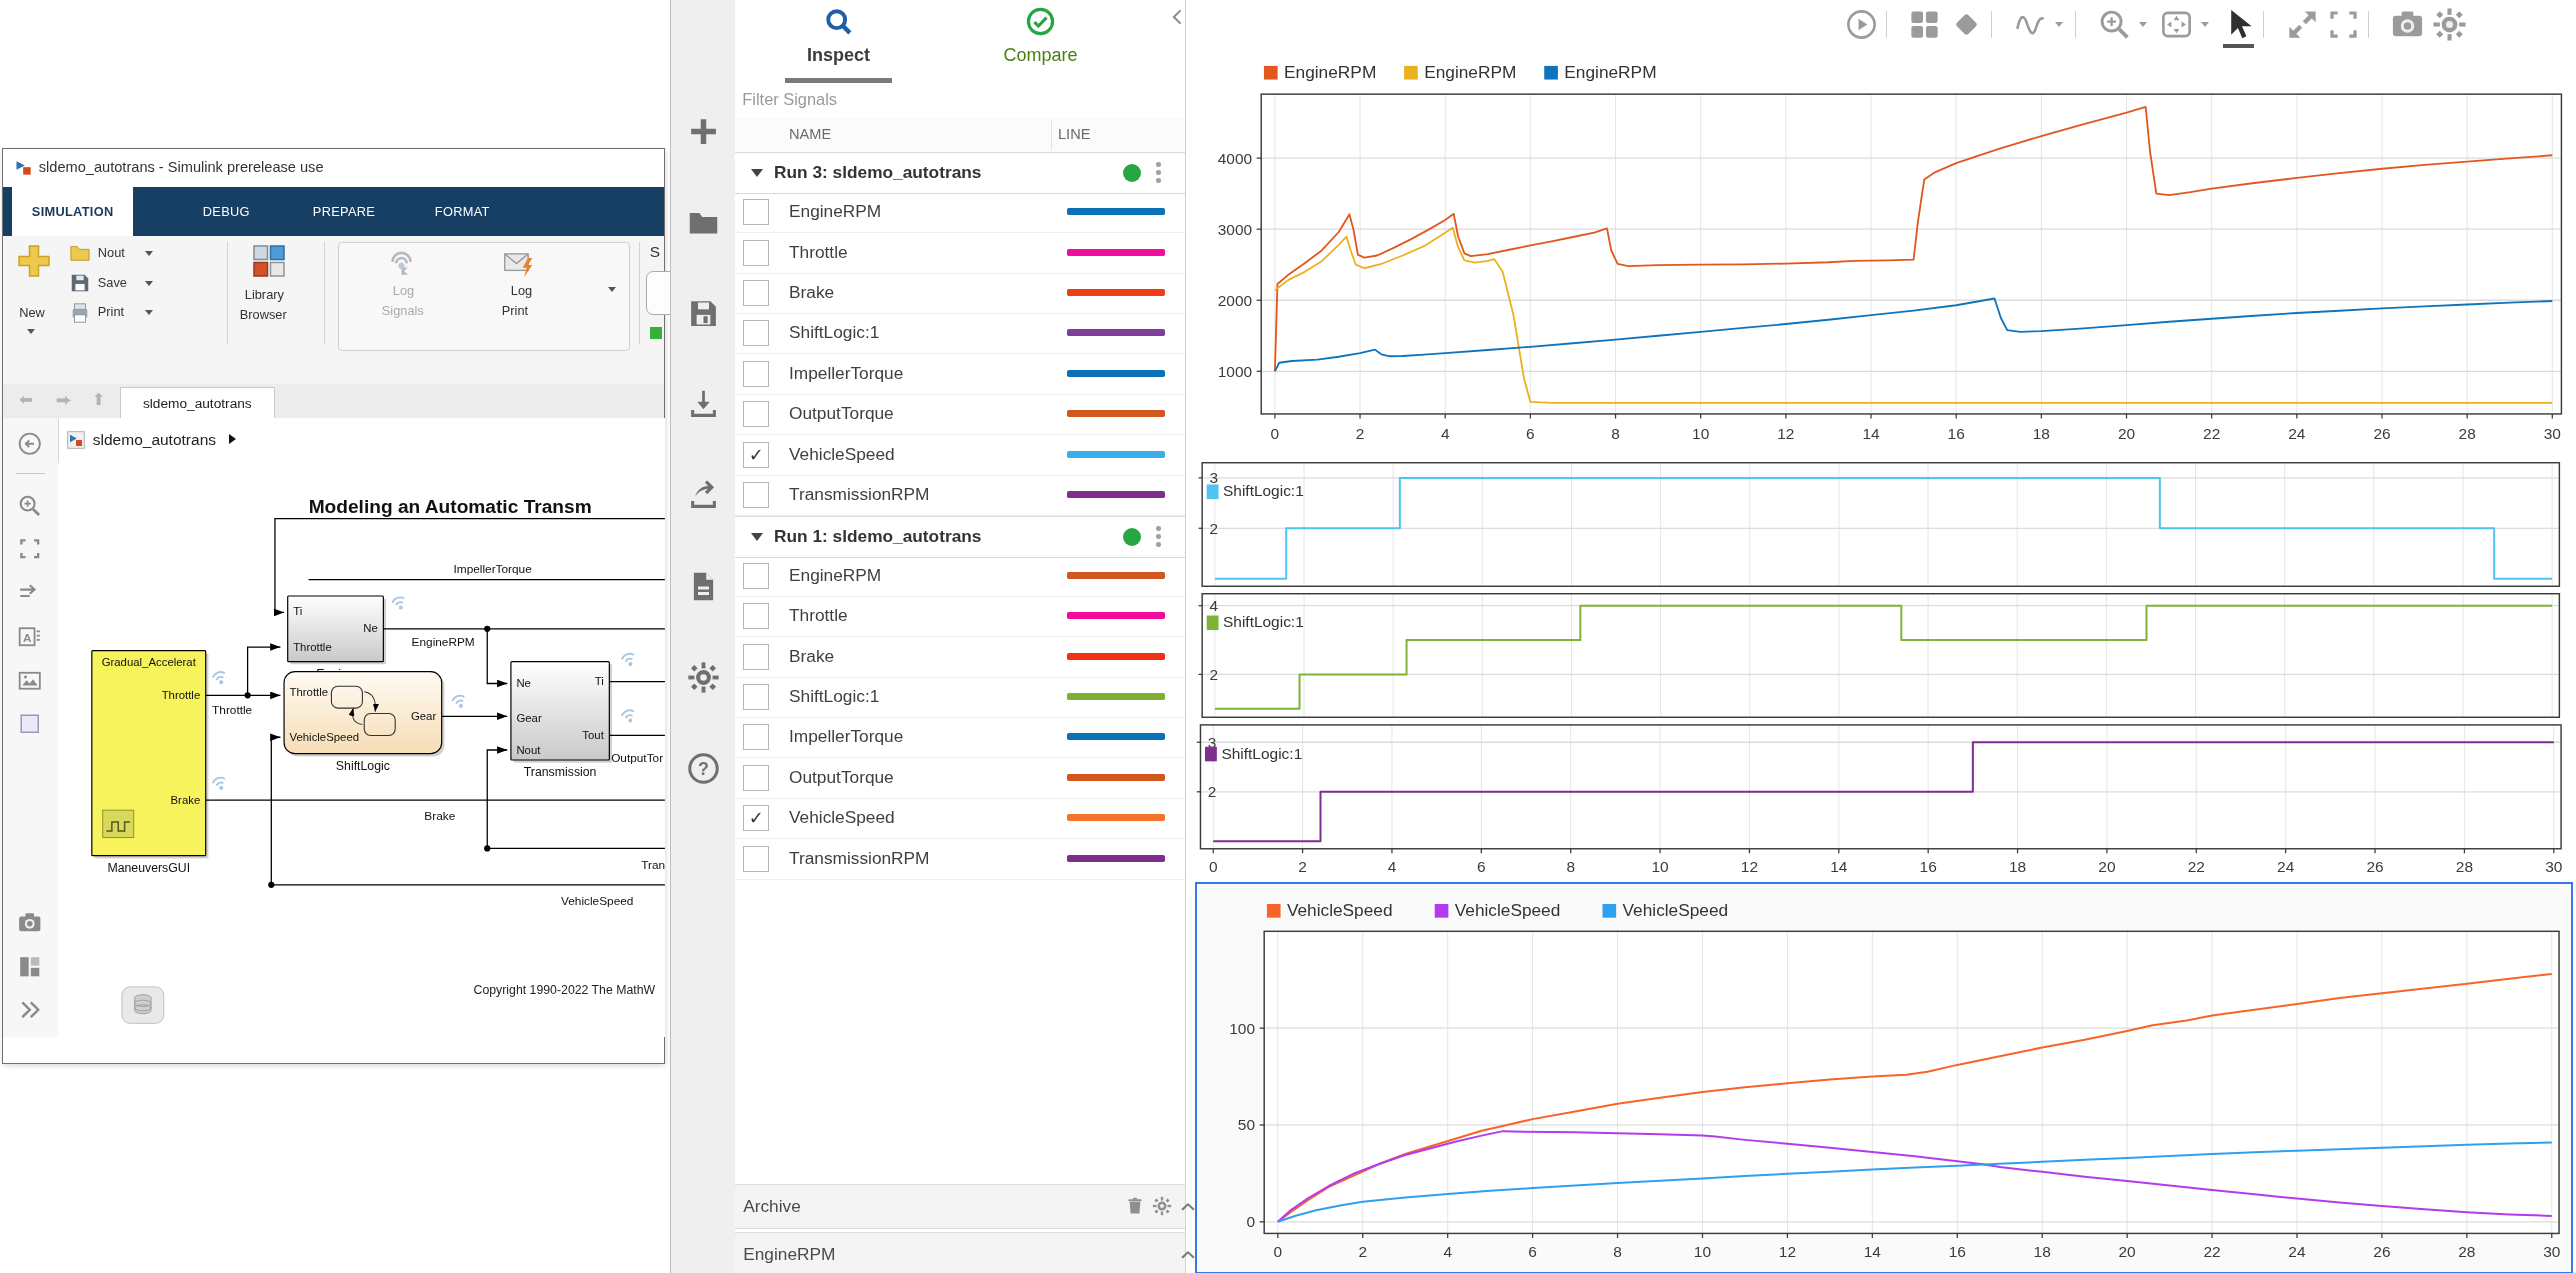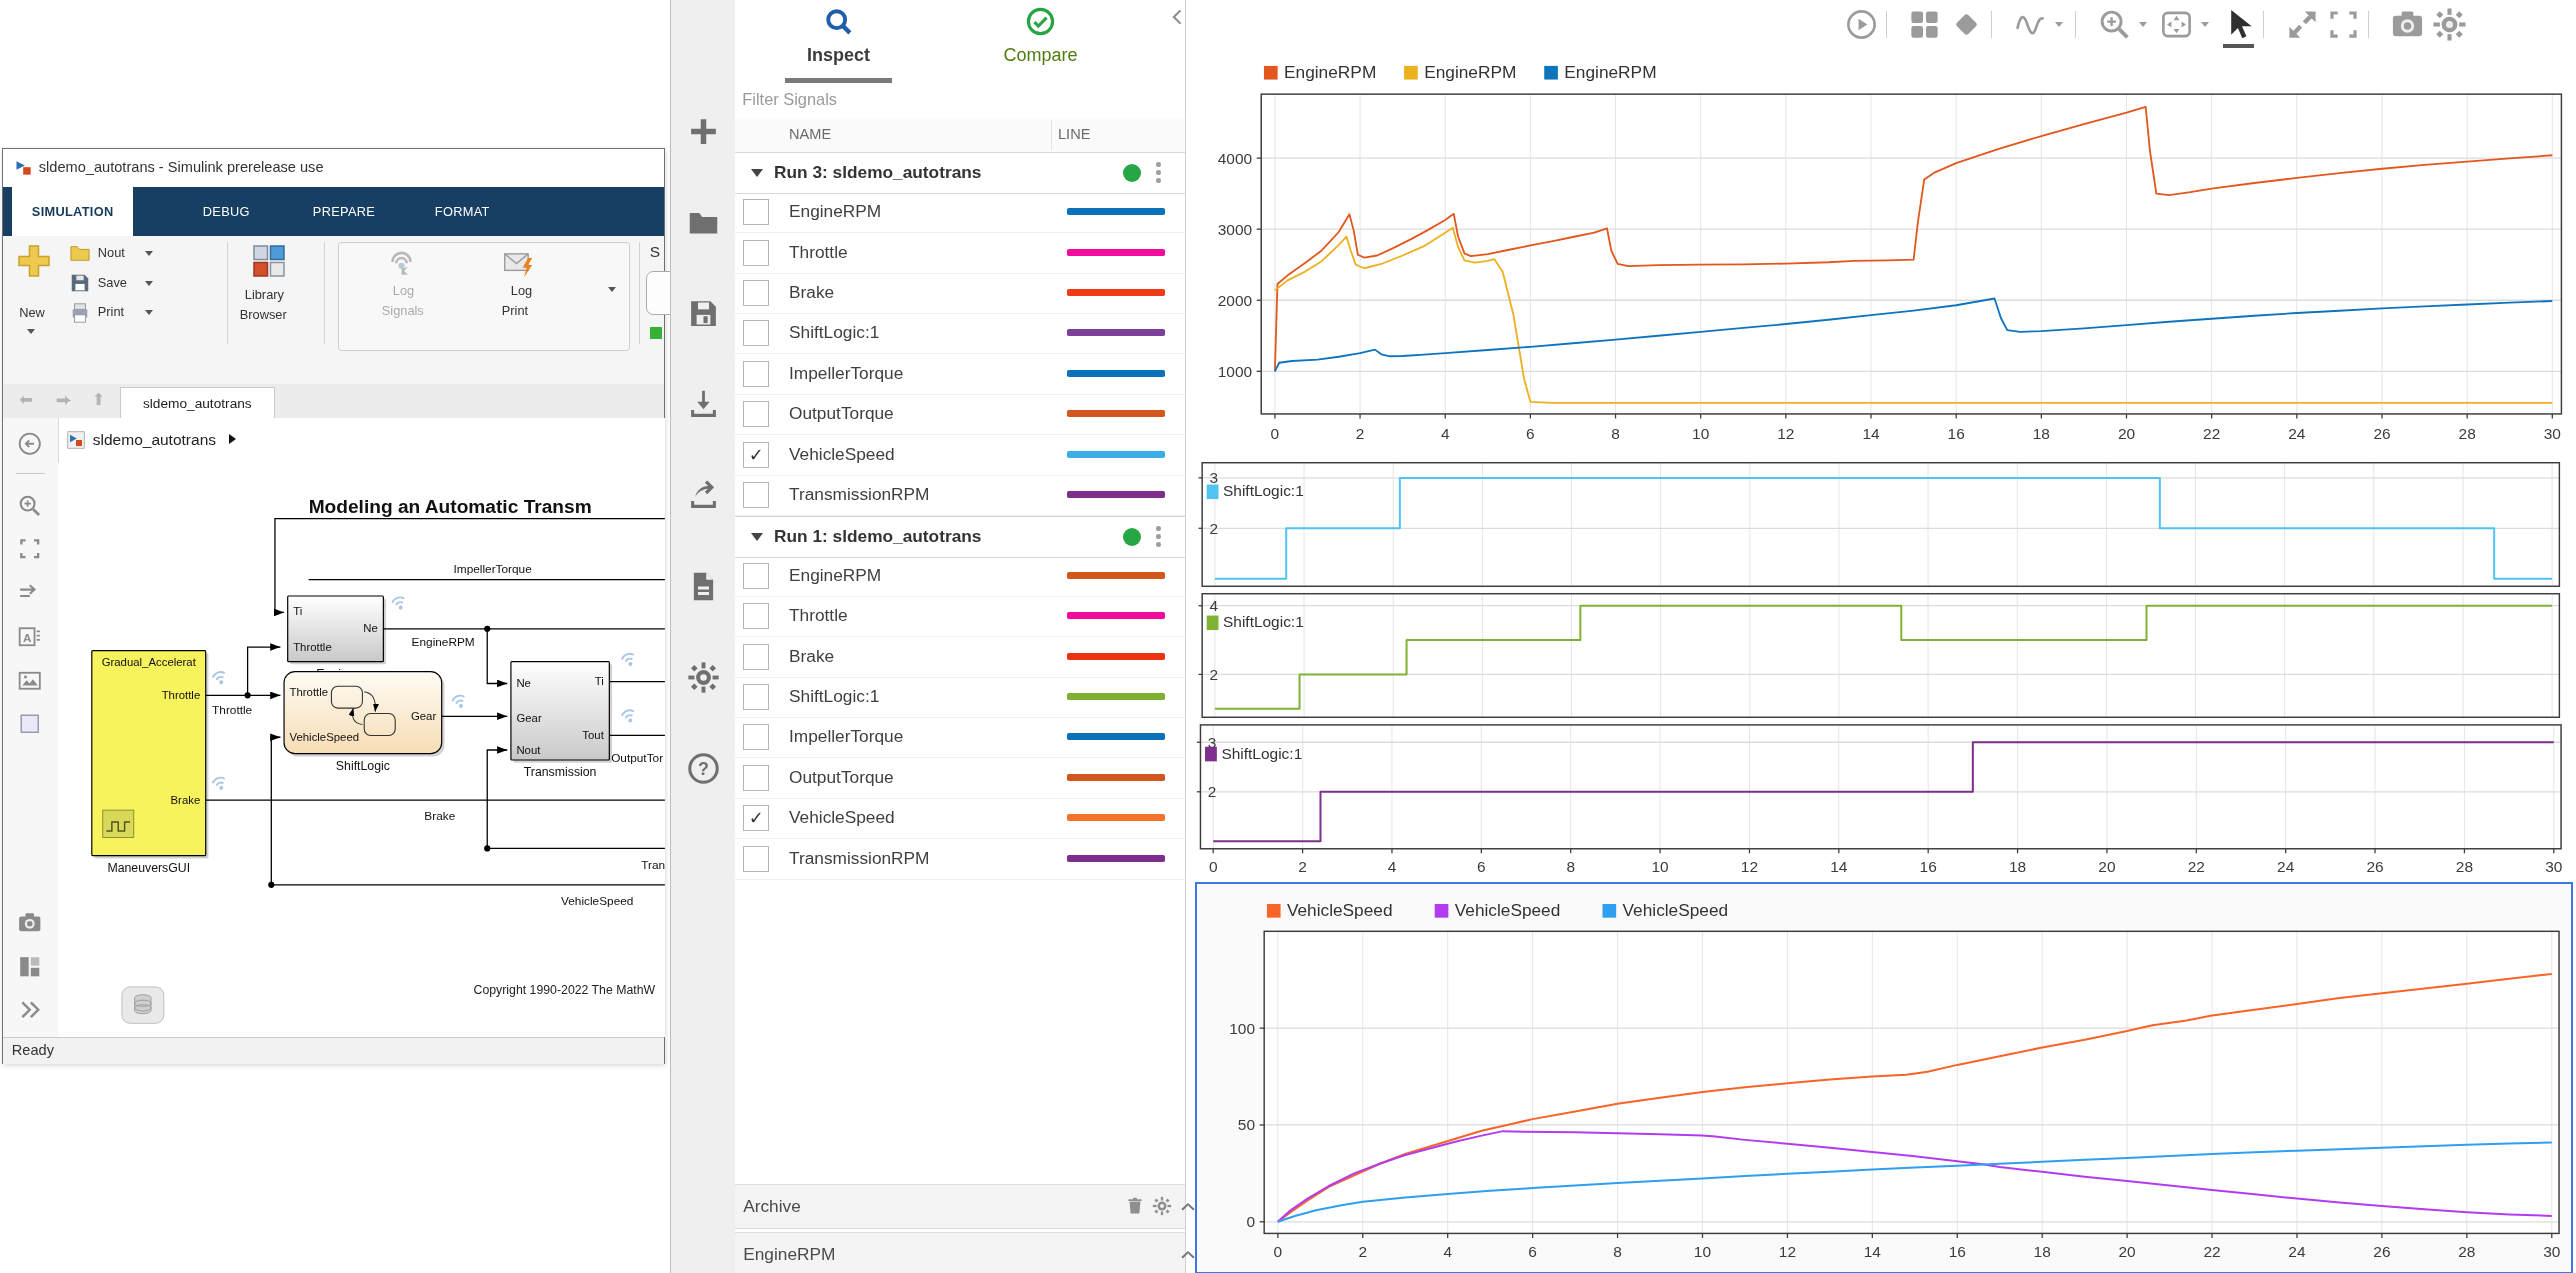--- a/index.html
+++ b/index.html
@@ -318,23 +318,20 @@
           </g>
           <rect x="130" y="920" width="46" height="40" rx="9" fill="#e9e9e9" stroke="#bbb"></rect>
           <g transform="translate(153 940)" fill="#cfcfcf" stroke="#9a9a9a">
             <ellipse cx="0" cy="-8" rx="9" ry="3.4"></ellipse>
             <path d="M-9 -8 v14 a9 3.4 0 0 0 18 0 v-14"></path>
             <ellipse cx="0" cy="-2" rx="9" ry="3.4" fill="none"></ellipse>
             <ellipse cx="0" cy="3" rx="9" ry="3.4" fill="none"></ellipse>
           </g>
           <text x="516" y="928" font-size="13.5" fill="#222">Copyright 1990-2022 The MathW</text>
         </svg></div>
-    <div id="sl-status" class="abs">
-      <span id="sl-status-text" class="abs">Ready</span>
-    </div>
   </div>
 
   <div id="midstrip" class="abs">
       <div class="midicon" style="top: 115px;"><svg width="100%" height="100%" viewBox="0 0 24 24" fill="currentColor">
           <path d="M10 3h4v7h7v4h-7v7h-4v-7H3v-4h7z"></path>
         </svg></div>
       <div class="midicon" style="top: 206px;"><svg width="100%" height="100%" viewBox="0 0 24 24" fill="currentColor">
           <path d="M2 5h7l2 3h11v12H2z"></path>
         </svg></div>
       <div class="midicon" style="top: 297px;"><svg width="100%" height="100%" viewBox="0 0 24 24" fill="currentColor">

